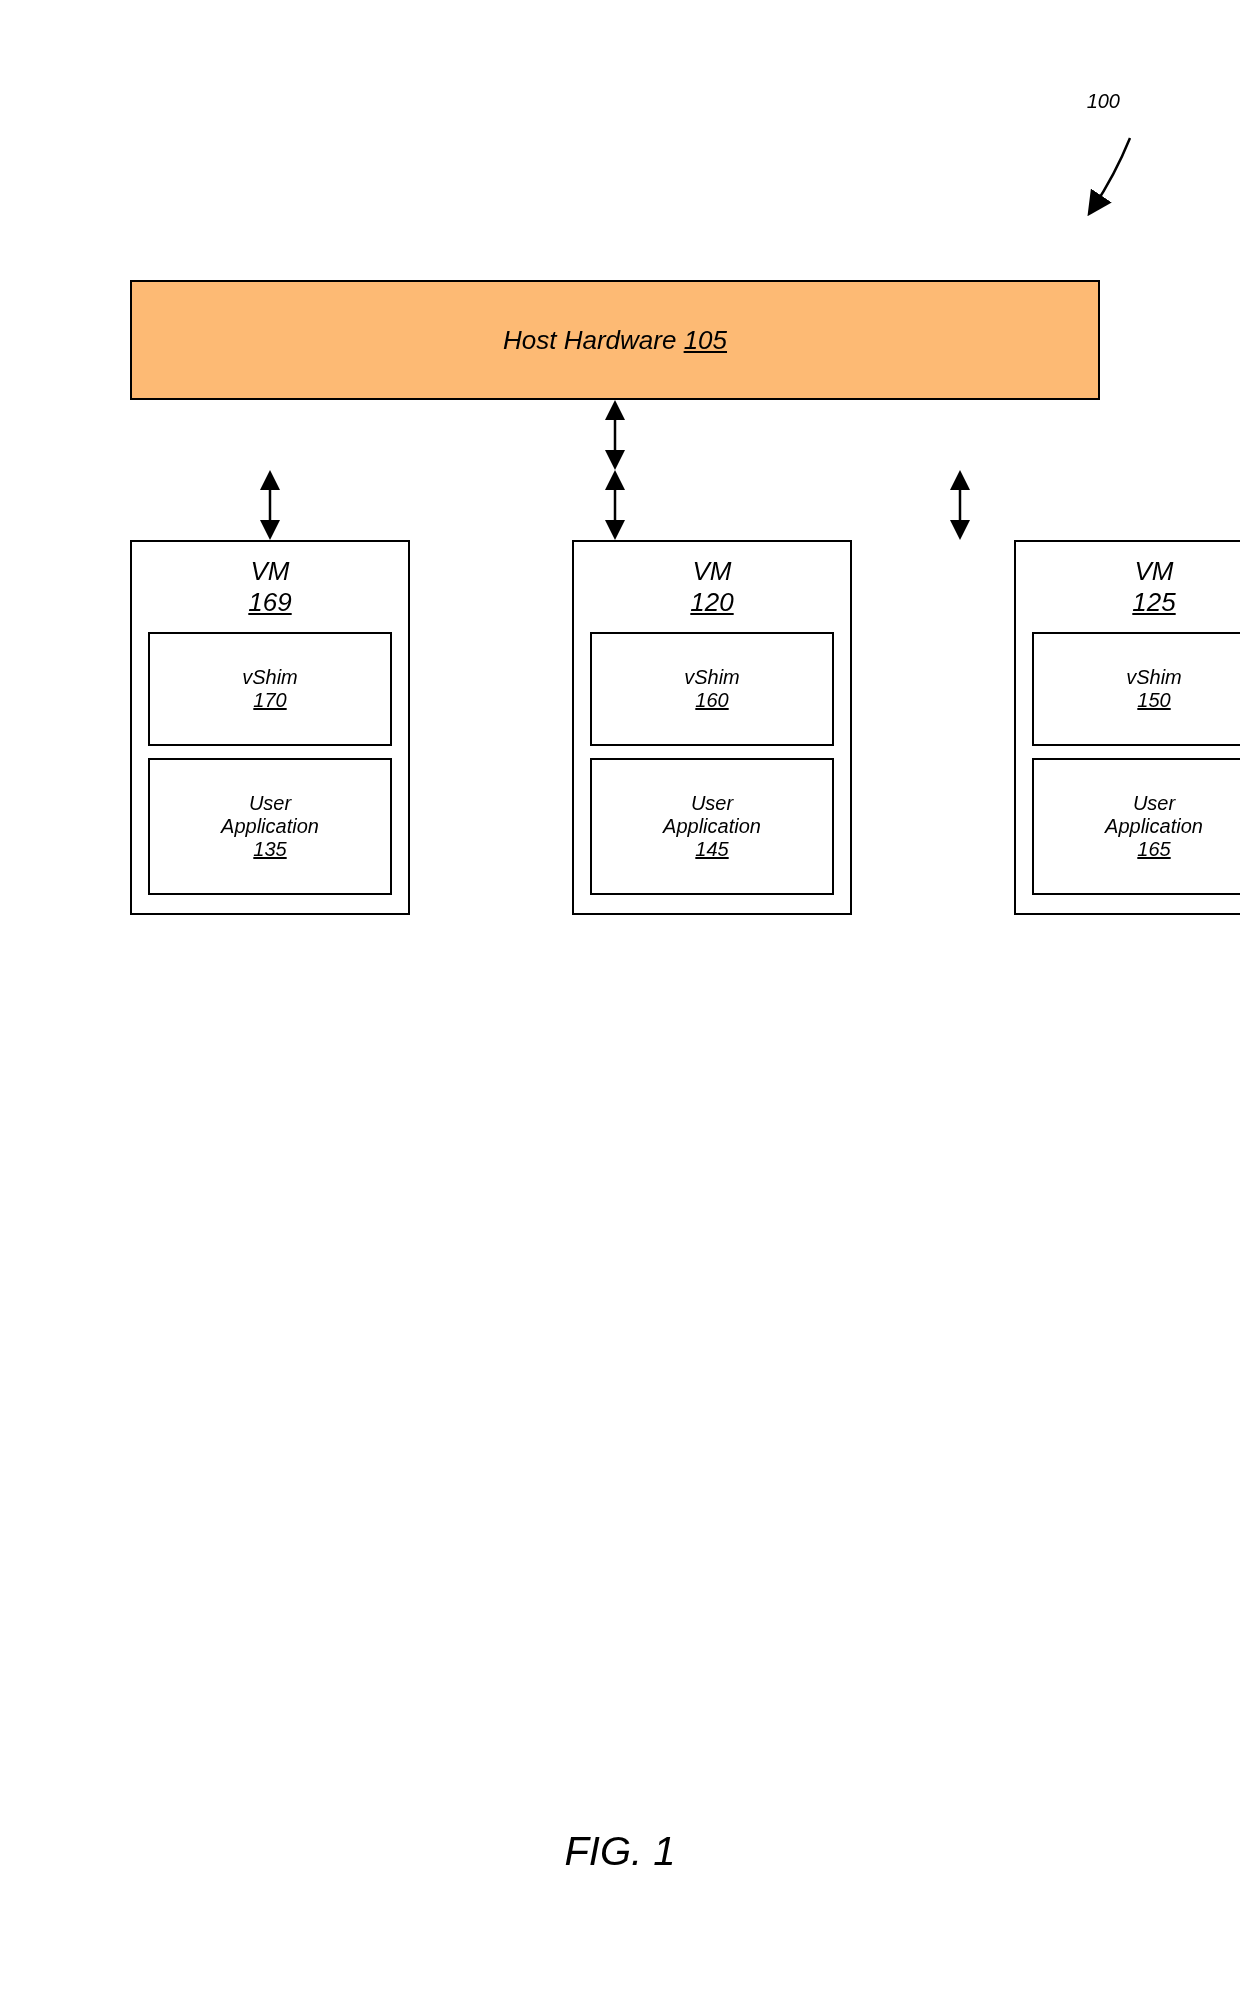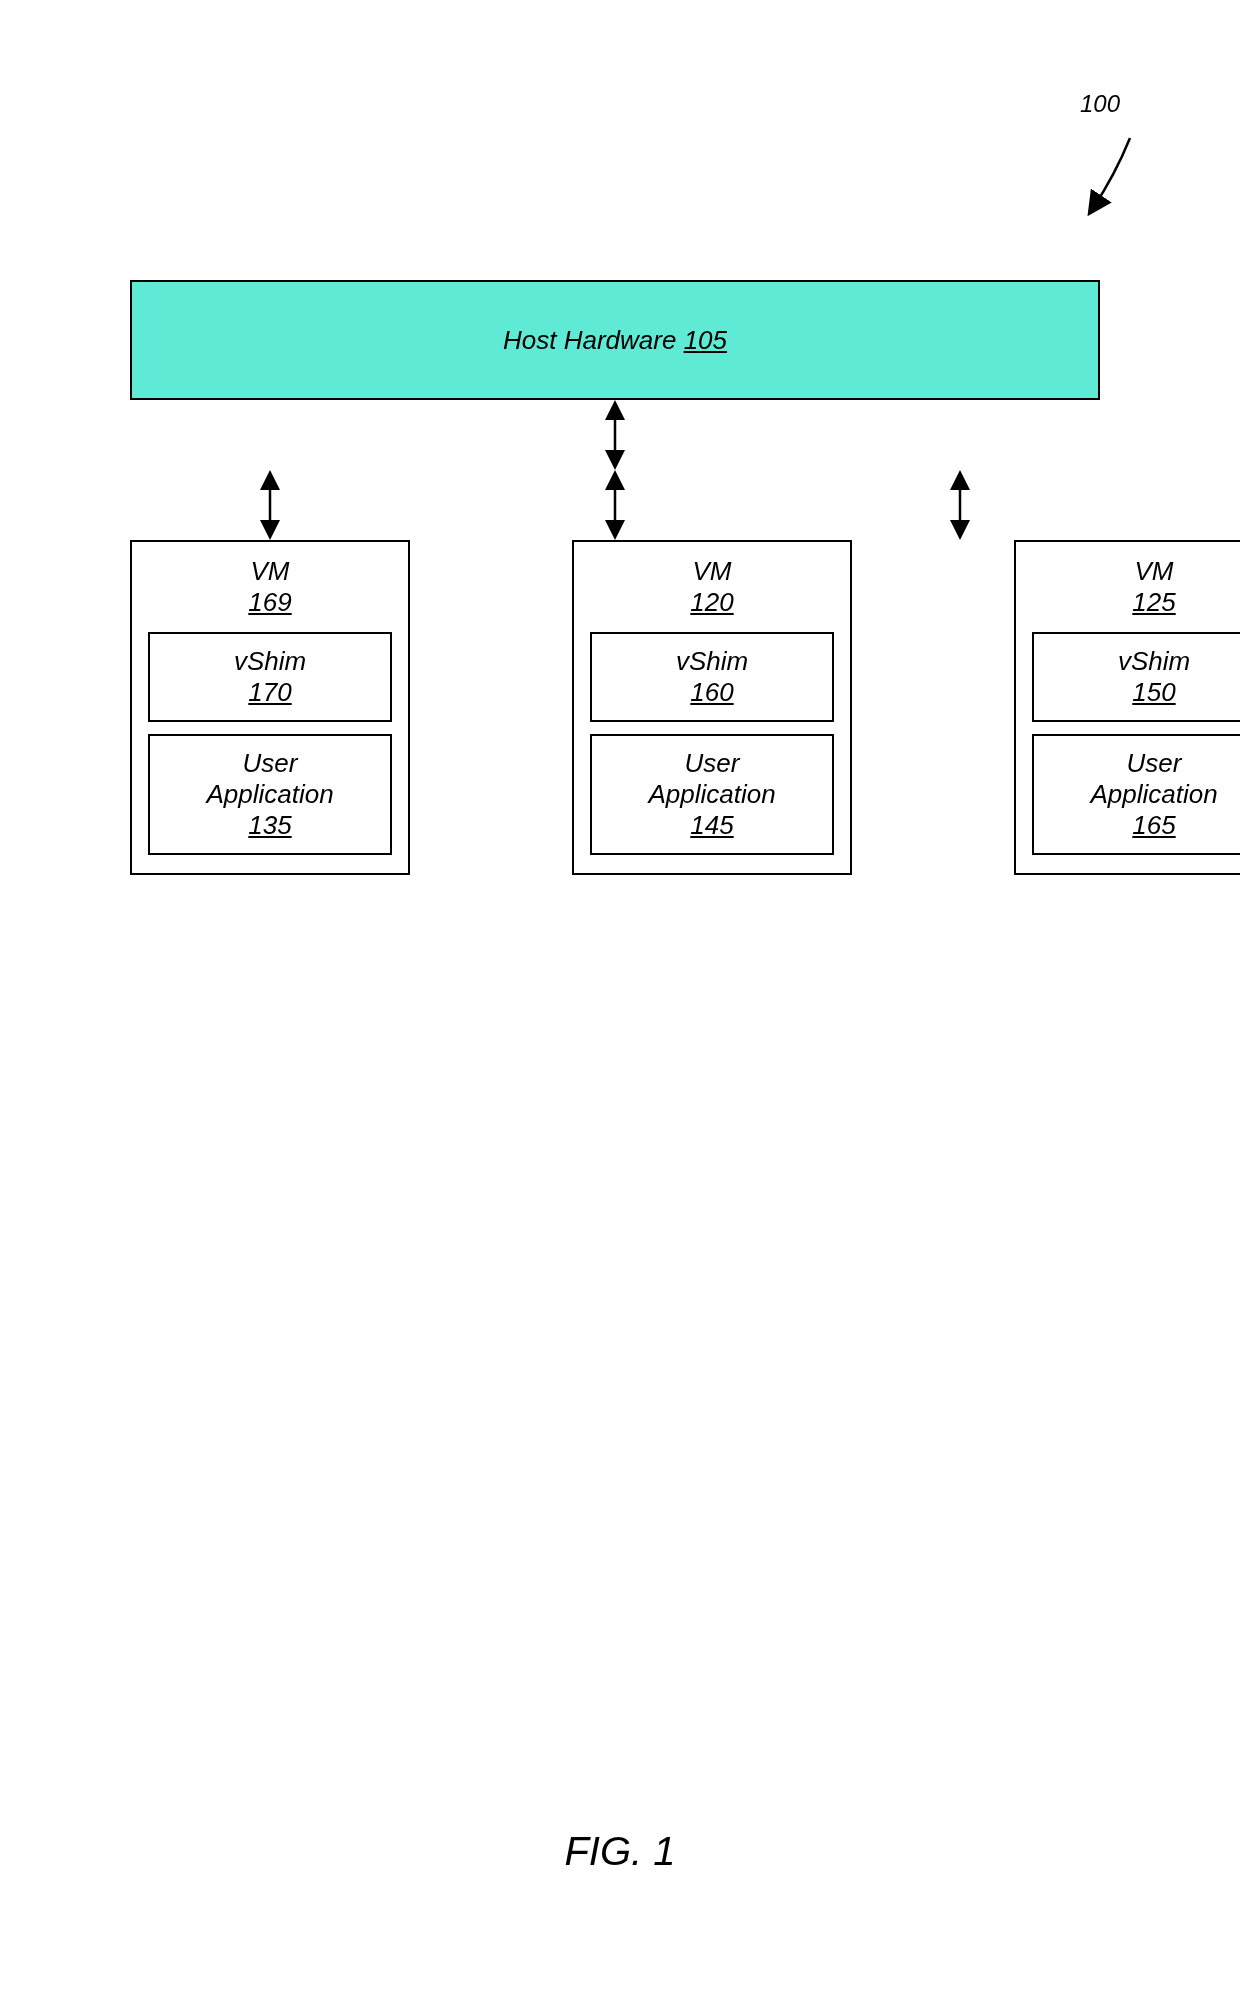--- a/index.html
+++ b/index.html
@@ -14,21 +14,21 @@
     position: relative;
   }
   .container {
     position: absolute;
     left: 130px;
     top: 280px;
     width: 970px;
   }
   .box {
     border: 2px solid #000;
-    background: #5eead4;
+    background: #fdba74;
     text-align: center;
     font-size: 26px;
     display: flex;
     flex-direction: column;
     align-items: center;
     justify-content: center;
     font-style: italic;
   }
   .host-hw {
     width: 970px;
@@ -65,42 +65,42 @@
     width: 280px;
     padding: 14px 16px 18px 16px;
     text-align: center;
   }
   .vm-title {
     font-size: 26px;
     margin-bottom: 14px;
   }
   .inner-box {
     border: 2px solid #000;
-    padding: 12px 8px;
+    padding: 32px 8px;
     margin-top: 12px;
-    font-size: 26px;
+    font-size: 20px;
   }
   .ref-num {
     text-decoration: underline;
     display: block;
   }
   .figure-label {
     position: absolute;
     left: 50%;
     transform: translateX(-50%);
     bottom: 120px;
     font-size: 40px;
     font-style: italic;
     text-align: center;
   }
   .ref100 {
     position: absolute;
     right: 120px;
     top: 90px;
-    font-size: 24px;
+    font-size: 20px;
     font-style: italic;
   }
   svg.arrow {
     display: block;
   }
   .arrow-wrap {
     display: flex;
     justify-content: center;
   }
   .arrow-row {

